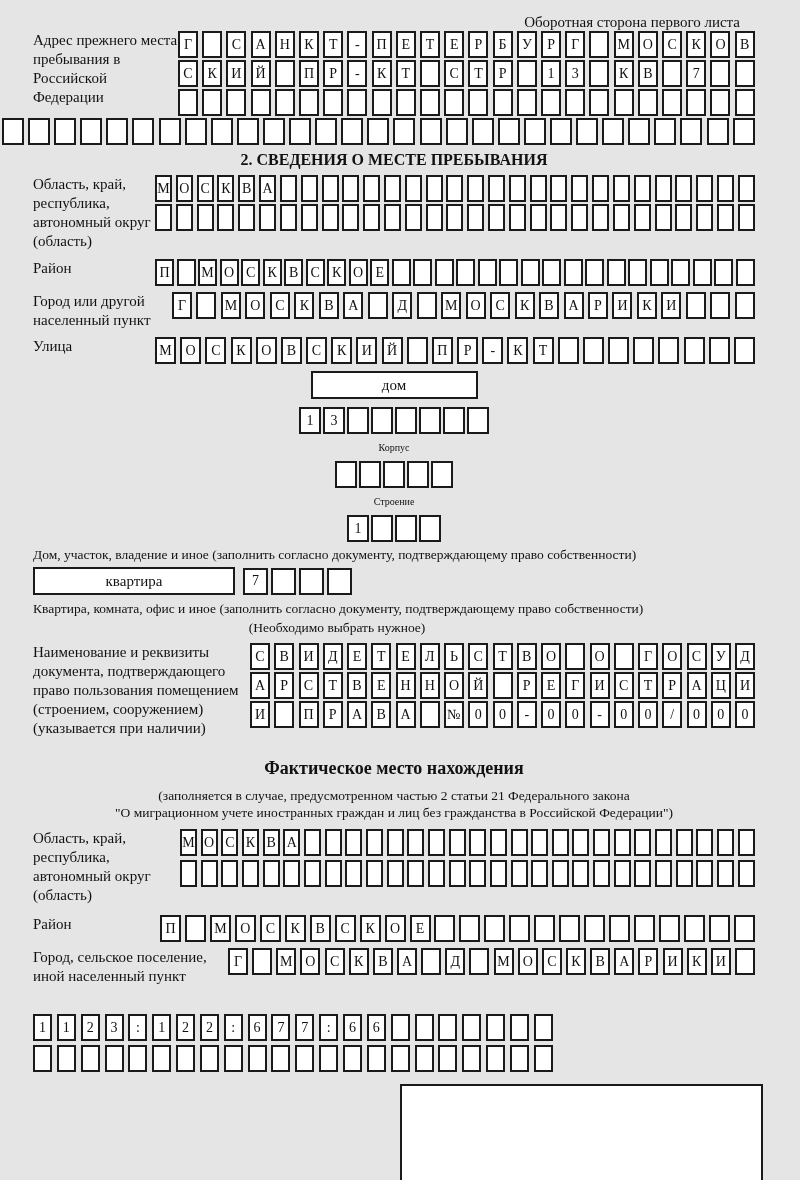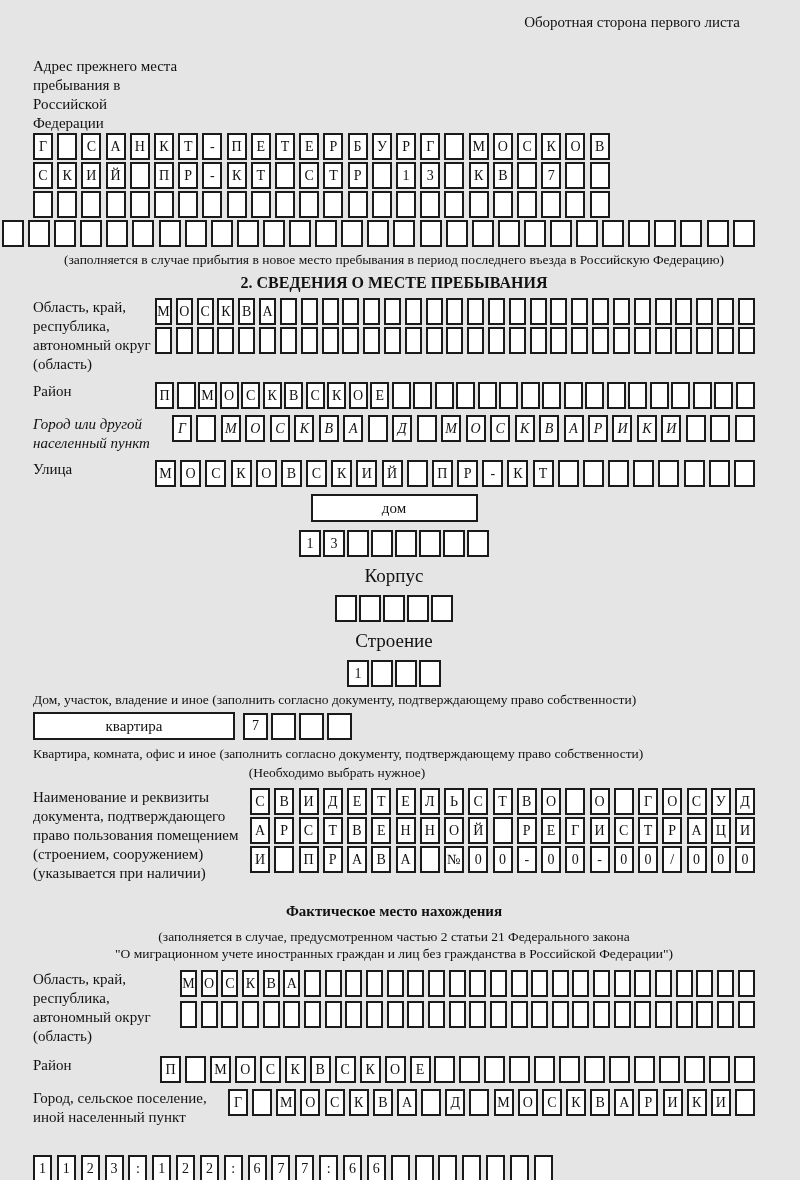--- a/index.html
+++ b/index.html
@@ -23,39 +23,39 @@
   .bw20 .box{width:20px}
   .bw21 .box{width:21px}
   .bw22 .box{width:22px}
   .inlineboxes{display:flex;gap:2px;}
   .inlineboxes .box{width:22px;}
   .aptboxes .box{width:25px;}
   .aptboxes{gap:3px;}
   .note{font-size:13.5px;line-height:17px;}
   .center{text-align:center;}
   .sec-title{text-align:center;font-weight:bold;font-size:16px;}
-  .sub-title{text-align:center;font-weight:bold;font-size:15px;}
+  .sub-title{text-align:center;font-weight:bold;font-size:18px;}
   .bigbox{
     box-sizing:border-box;border:2px solid #1a1a1a;height:28px;
     display:flex;align-items:center;justify-content:center;font-size:15px;background:#fff;
   }
   .houserow,.aptrow{display:flex;align-items:center;gap:8px;}
-  .inline-label{font-size:19px;white-space:nowrap;}
+  .inline-label{font-size:10px;white-space:nowrap;}
   .stayrow{display:flex;align-items:center;font-size:15px;}
   .cb{width:22px;height:24px;font-size:15px;}
   .stamp-box{box-sizing:border-box;border:2px solid #1a1a1a;background:#fff;}
 </style>
 </head>
 <body>
 
 <div class="page">
 
   <div class="header-note">Оборотная сторона первого листа</div>
 
-  <div class="field" style="margin-top:26px;flex-direction:column;">
+  <div class="field" style="">
     <div class="flabel" style="width:145px;">Адрес прежнего места пребывания в Российской Федерации</div>
     <div class="frows" style="width:577px;">
       <div class="boxrow bw20">
           <span class="box">Г</span>
           <span class="box"></span>
           <span class="box">С</span>
           <span class="box">А</span>
           <span class="box">Н</span>
           <span class="box">К</span>
           <span class="box">Т</span>
@@ -155,21 +155,20 @@
       <span class="box"></span>
       <span class="box"></span>
       <span class="box"></span>
       <span class="box"></span>
       <span class="box"></span>
       <span class="box"></span>
       <span class="box"></span>
       <span class="box"></span>
       <span class="box"></span>
     </div>
-  <div class="note center" style="margin-top:4px;">(заполняется в случае прибытия в новое место пребывания в период последнего въезда в Российскую Федерацию)</div>
 
   <div class="sec-title" style="margin-top:6px;">2. СВЕДЕНИЯ О МЕСТЕ ПРЕБЫВАНИЯ</div>
 
   <div class="field" style="margin-top:6px;">
     <div class="flabel" style="width:122px;">Область, край, республика, автономный округ (область)</div>
     <div class="frows" style="width:600px;">
       <div class="boxrow bw17">
           <span class="box">М</span>
           <span class="box">О</span>
           <span class="box">С</span>
@@ -261,21 +260,21 @@
         <span class="box"></span>
         <span class="box"></span>
         <span class="box"></span>
         <span class="box"></span>
         <span class="box"></span>
         <span class="box"></span>
         <span class="box"></span>
       </div>
   </div>
 
-  <div class="field" style="margin-top:6px;font-style:italic;">
+  <div class="field" style="margin-top:6px;">
     <div class="flabel" style="width:139px;">Город или другой населенный пункт</div>
     <div class="boxrow bw20" style="width:583px;">
         <span class="box">Г</span>
         <span class="box"></span>
         <span class="box">М</span>
         <span class="box">О</span>
         <span class="box">С</span>
         <span class="box">К</span>
         <span class="box">В</span>
         <span class="box">А</span>

